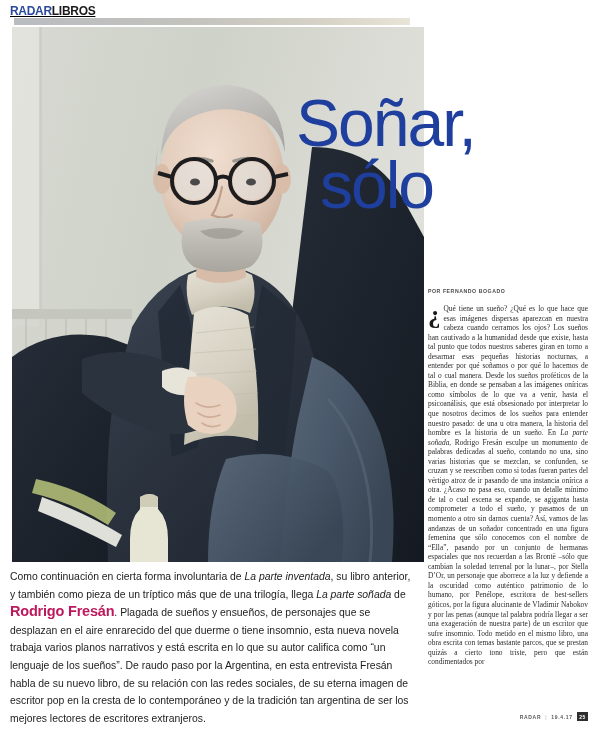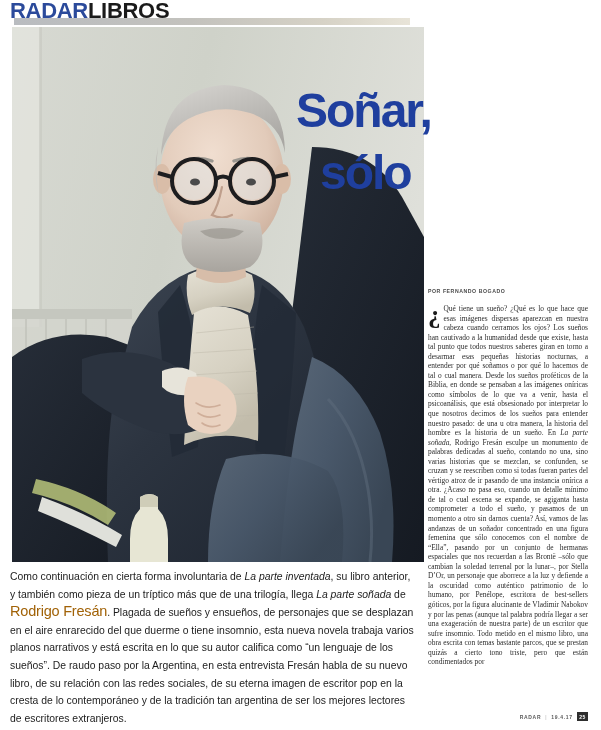--- a/index.html
+++ b/index.html
@@ -10,24 +10,25 @@
     background: #ffffff;
     font-family: "Liberation Sans", sans-serif;
     overflow: hidden;
     position: relative;
   }
 
   
   #masthead {
     position: absolute;
     left: 10px; top: 2px;
-    font-size: 22px;
+    font-size: 12px;
     font-weight: bold;
     letter-spacing: -0.3px;
     line-height: 18px;
+    text-decoration: underline;
   }
   #masthead .radar { color: #2b4a9b; }
   #masthead .libros { color: #1a1a1a; }
 
   #rule-bar {
     position: absolute;
     left: 14px; top: 18px;
     width: 396px; height: 7px;
     background: linear-gradient(to right, #b9bcc0 0%, #c3c2bd 45%, #d6d2c6 78%, #e8e4d8 100%);
   }
@@ -42,22 +43,22 @@
   }
   #photo svg { display: block; width: 412px; height: 535px; }
 
   
   #headline {
     position: absolute;
     left: 296px; top: 48px;
     width: 300px;
     color: #1f3f9e;
     font-family: "Liberation Sans", sans-serif;
-    font-weight: bold;
-    font-size: 48px;
+    font-weight: normal;
+    font-size: 66px;
     line-height: 62px;
     letter-spacing: -2px;
     text-align: left;
     z-index: 5;
   }
   #headline .l2 { display: block; padding-left: 24px; }
 
   
   #column {
     position: absolute;
@@ -117,23 +118,23 @@
     position: absolute;
     left: 10px; top: 568px;
     width: 408px;
     font-family: "Liberation Sans", sans-serif;
     font-size: 10.4px;
     line-height: 17.6px;
     color: #1c1c1c;
   }
   #lead i { }
   #lead .author {
-    font-weight: normal;
+    font-weight: bold;
     font-size: 14.5px;
-    color: #a16207;
+    color: #be185d;
     letter-spacing: -0.2px;
   }
 </style>
 </head>
 <body>
 
 <div id="masthead">
   <span class="radar">RADAR</span><span class="libros">LIBROS</span>
 </div>
 <div id="rule-bar"></div>

